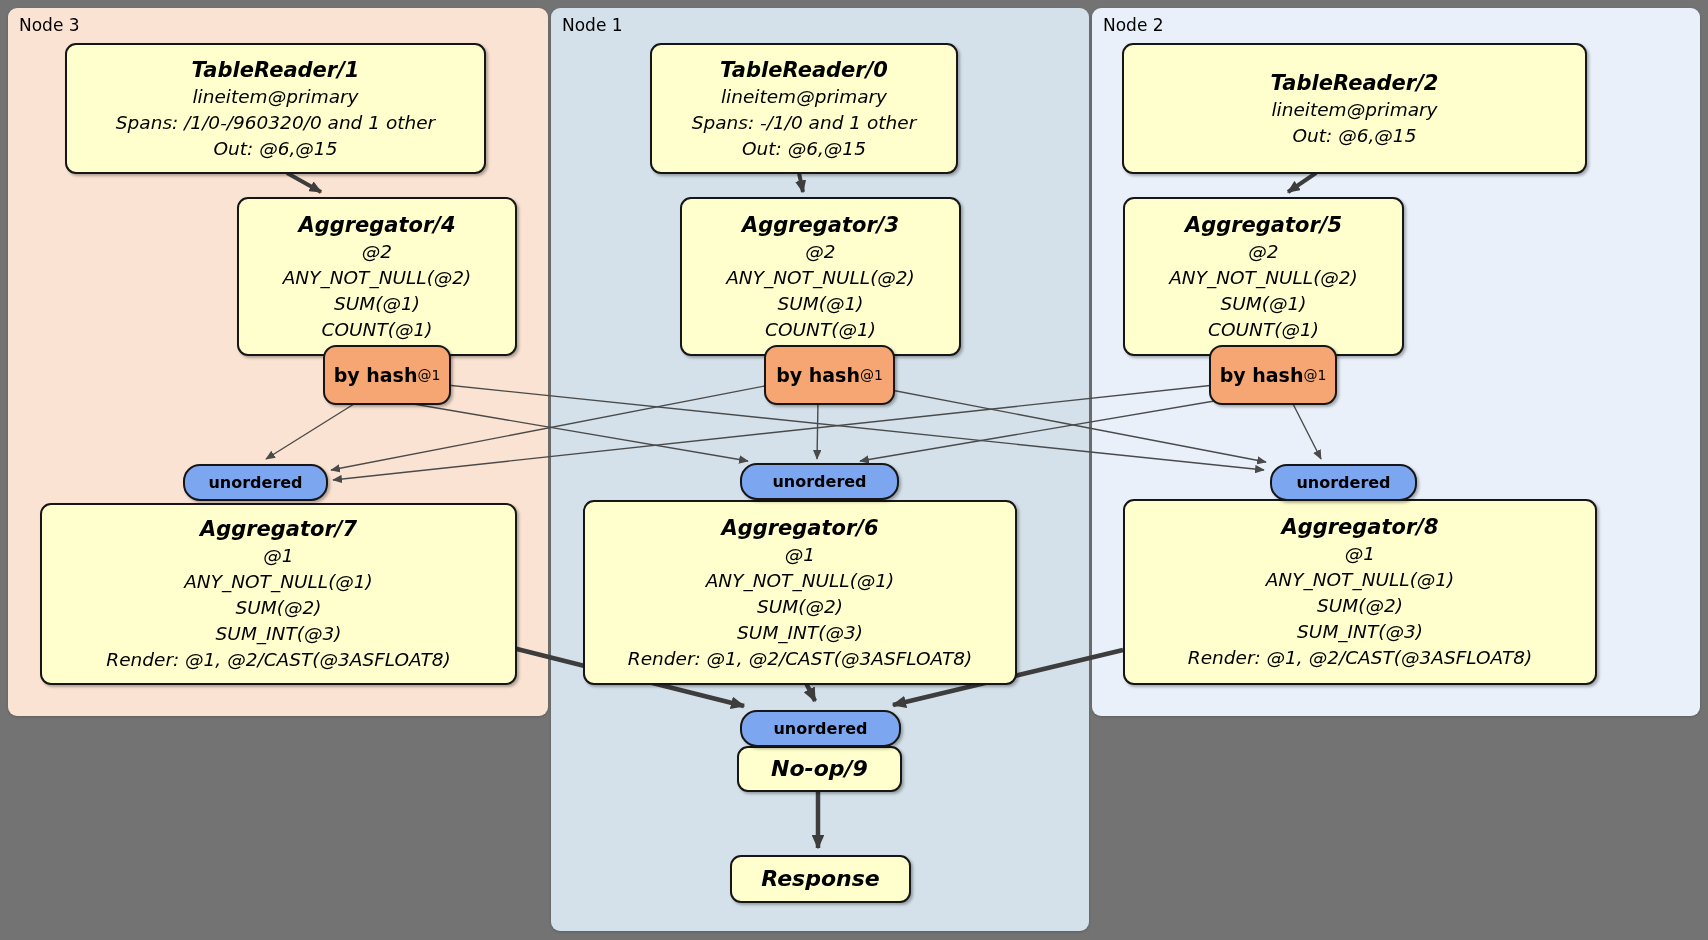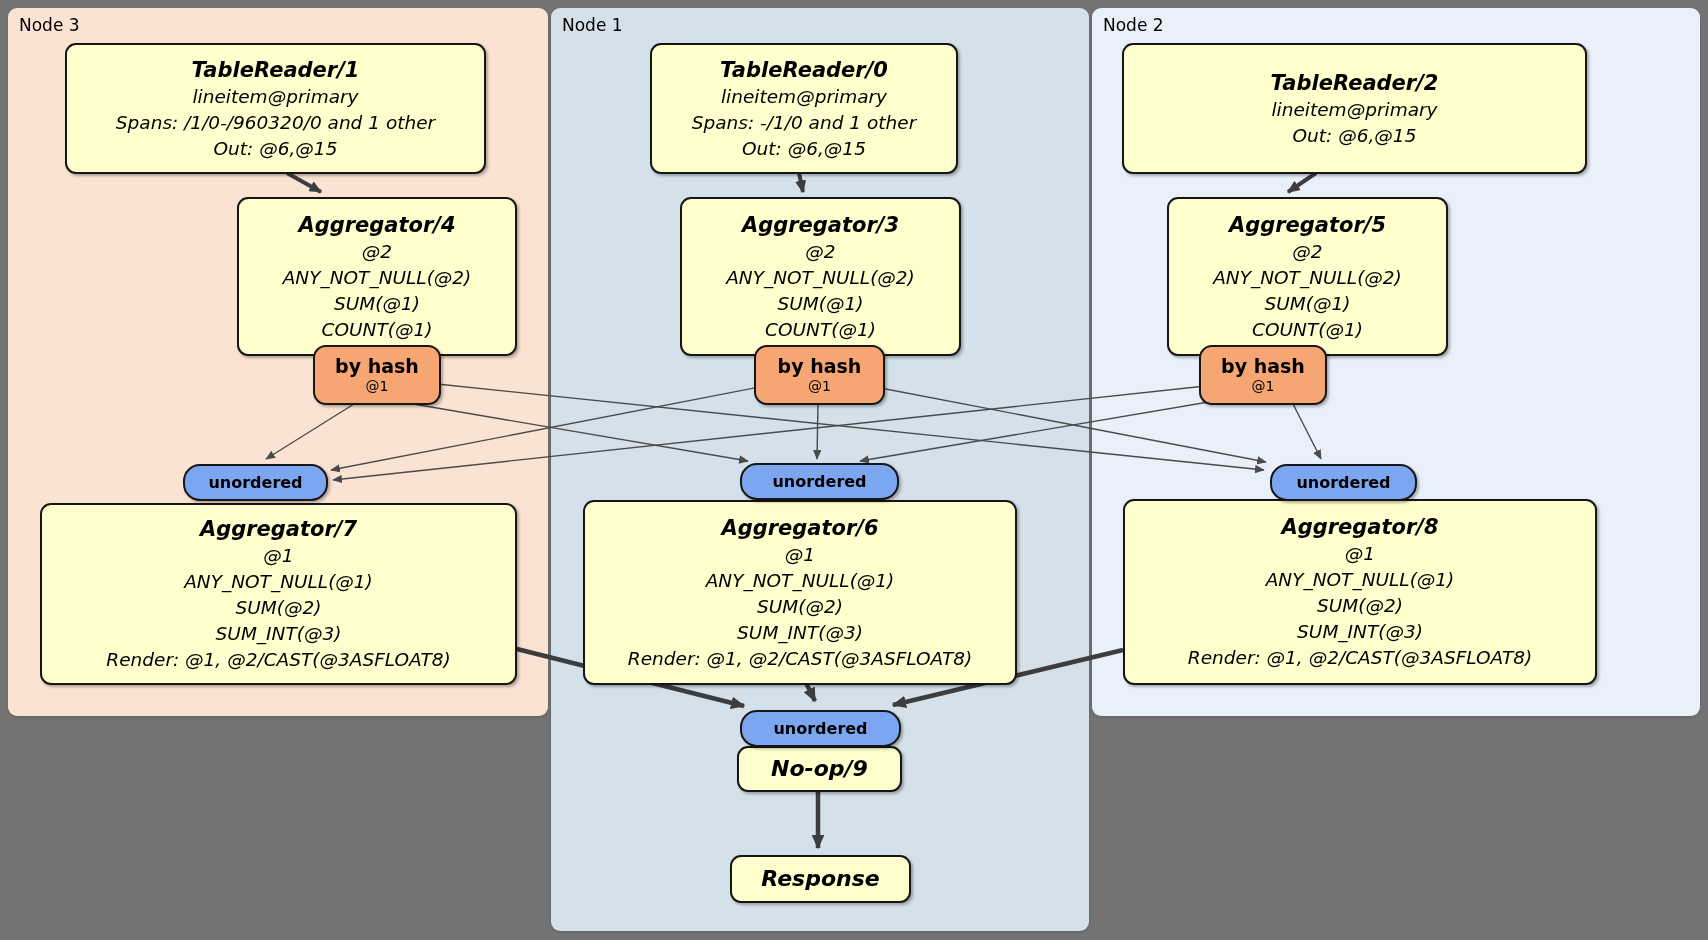--- a/index.html
+++ b/index.html
@@ -23,33 +23,33 @@
     display:flex;flex-direction:column;justify-content:center;align-items:center;
     text-align:center;box-shadow:2px 2px 3px rgba(0,0,0,.3);font-style:italic;
   }
   .ntitle{font-weight:bold;font-size:21px;line-height:28px;white-space:nowrap;}
   .nline{font-size:18.5px;line-height:26px;white-space:nowrap;}
   #tr1{left:65px;top:43px;width:417px;height:127px;}
   #tr0{left:650px;top:43px;width:304px;height:127px;}
   #tr2{left:1122px;top:43px;width:461px;height:127px;}
   #agg4{left:237px;top:197px;width:276px;height:155px;}
   #agg3{left:680px;top:197px;width:277px;height:155px;}
-  #agg5{left:1123px;top:197px;width:277px;height:155px;margin-left:44px;}
+  #agg5{left:1123px;top:197px;width:277px;height:155px;}
   #agg7{left:40px;top:503px;width:473px;height:178px;}
   #agg6{left:583px;top:500px;width:430px;height:181px;}
   #agg8{left:1123px;top:499px;width:470px;height:182px;}
   #noop{left:737px;top:746px;width:161px;height:42px;}
   #response{left:730px;top:855px;width:177px;height:44px;}
   #noop .ntitle,#response .ntitle{font-size:22px;line-height:24px;}
   
   .router{
     position:absolute;z-index:4;background:var(--router-fill,#f6a673);
     border:2px solid var(--border,#161616);border-radius:13px;
-    display:flex;flex-direction:column;justify-content:center;align-items:center;
-    text-align:center;box-shadow:2px 2px 3px rgba(0,0,0,.3);
+    display:flex;flex-direction:row;justify-content:center;align-items:center;
+    text-align:center;box-shadow:2px 2px 3px rgba(0,0,0,.3);margin-left:10px;
   }
   .router-label{font-weight:bold;font-size:19px;line-height:23px;}
   .router-detail{font-size:14px;line-height:17px;}
   #byhash-left{left:313px;top:345px;width:124px;height:56px;}
   #byhash-center{left:754px;top:345px;width:127px;height:56px;}
   #byhash-right{left:1199px;top:345px;width:124px;height:56px;}
   
   .sync{
     position:absolute;z-index:4;background:var(--sync-fill,#7da6f0);
     border:2px solid var(--border,#161616);border-radius:17px;

